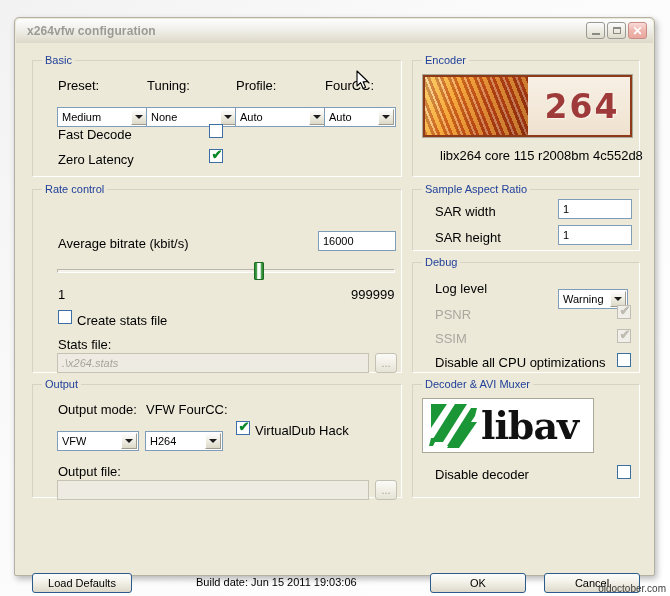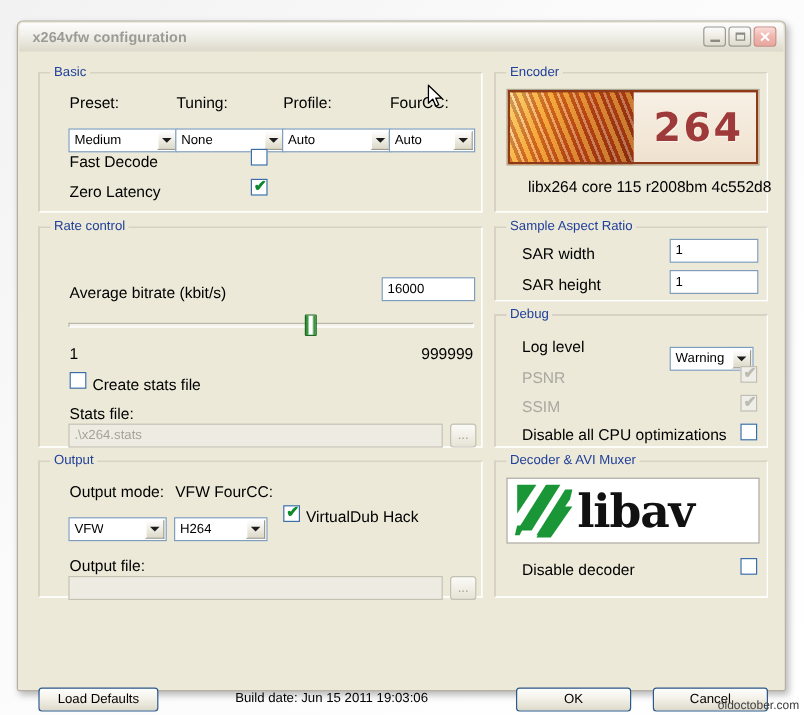--- a/index.html
+++ b/index.html
@@ -149,21 +149,21 @@
     box-sizing:border-box;
   }
   .sthumb{
     position:absolute;top:0;width:10px;height:18px;
     background:linear-gradient(90deg,#2f8a34 0%,#3f9b43 18%,#ffffff 35%,#ffffff 64%,#3f9b43 82%,#2f8a34 100%);
     border:1px solid #1d6b22;box-sizing:border-box;border-radius:1px;
   }
 
   
   .imgbox{
-    position:absolute;background:#fef9c3;
+    position:absolute;background:#fca5a5;
     border:1px solid #a9a69a;box-sizing:border-box;
     overflow:hidden;
   }
   .x264img{
     position:absolute;left:0;top:0;width:100%;height:100%;
     background:
       radial-gradient(ellipse 60% 120% at 2% 50%, #f6e39a 0%, rgba(246,227,154,0) 55%),
       linear-gradient(100deg,
         #7a2a10 0%, #c4561c 5%, #f4a23a 10%, #fbe9a8 15%, #e8761f 21%,
         #a33a12 26%, #f2c45a 32%, #d9641c 38%, #b8420f 44%,
@@ -315,21 +315,21 @@
         <div class="sthumb" id="slider-thumb" style="left: 197px;"></div>
       </div>
 
       <div class="lbl" style="left:25px;top:97px;">1</div>
       <div class="lbl" style="left:318px;top:97px;">999999</div>
 
       <div class="cb" style="left:25px;top:120px;"></div>
       <div class="lbl" style="left:44px;top:123px;">Create stats file</div>
 
       <div class="lbl" style="left:25px;top:147px;">Stats file:</div>
-      <div class="txt dis" style="left:24px;top:163px;width:312px;">.\x264.stats</div>
+      <div class="txt dis" style="left:24px;top:163px;width:312px;font-style:italic;">.\x264.stats</div>
       <div class="btn dots" style="left:342px;top:163px;width:22px;height:20px;">...</div>
     </div>
 
     <div class="gb" style="left:16px;top:341px;width:370px;height:114px;">
       <div class="gbin"></div>
       <div class="gb-title">Output</div>
 
       <div class="lbl" style="left:25px;top:17px;">Output mode:</div>
       <div class="combo" style="left:24px;top:33px;width:82px;">
         <span class="ctext">VFW</span>
@@ -404,21 +404,21 @@
       </div>
 
       <div class="lbl" style="left:22px;top:92px;">Disable all CPU optimizations</div>
       <div class="cb" style="left:204px;top:90px;"></div>
     </div>
 
     <div class="gb" style="left:396px;top:341px;width:228px;height:114px;">
       <div class="gbin"></div>
       <div class="gb-title">Decoder &amp; AVI Muxer</div>
 
-      <div class="libavbox" style="left:9px;top:13px;width:211px;height:55px;">
+      <div class="libavbox" style="left:9px;top:13px;width:172px;height:55px;">
         <svg class="libav-mark" viewBox="0 0 52 48">
           <g fill="#1a9637">
             <path d="M4 40 L28 2 L40 2 L16 40 Z"></path>
             <path d="M16 40 L40 2 L50 2 L26 40 Z" opacity="0"></path>
             <path d="M20 44 L44 6 L50 6 L48 14 L28 44 Z"></path>
             <path d="M2 44 L6 44 L10 36 L4 36 Z"></path>
             <path d="M4 2 L20 2 L4 26 Z"></path>
             <path d="M36 20 L50 20 L32 46 L20 46 Z"></path>
           </g>
         </svg>

